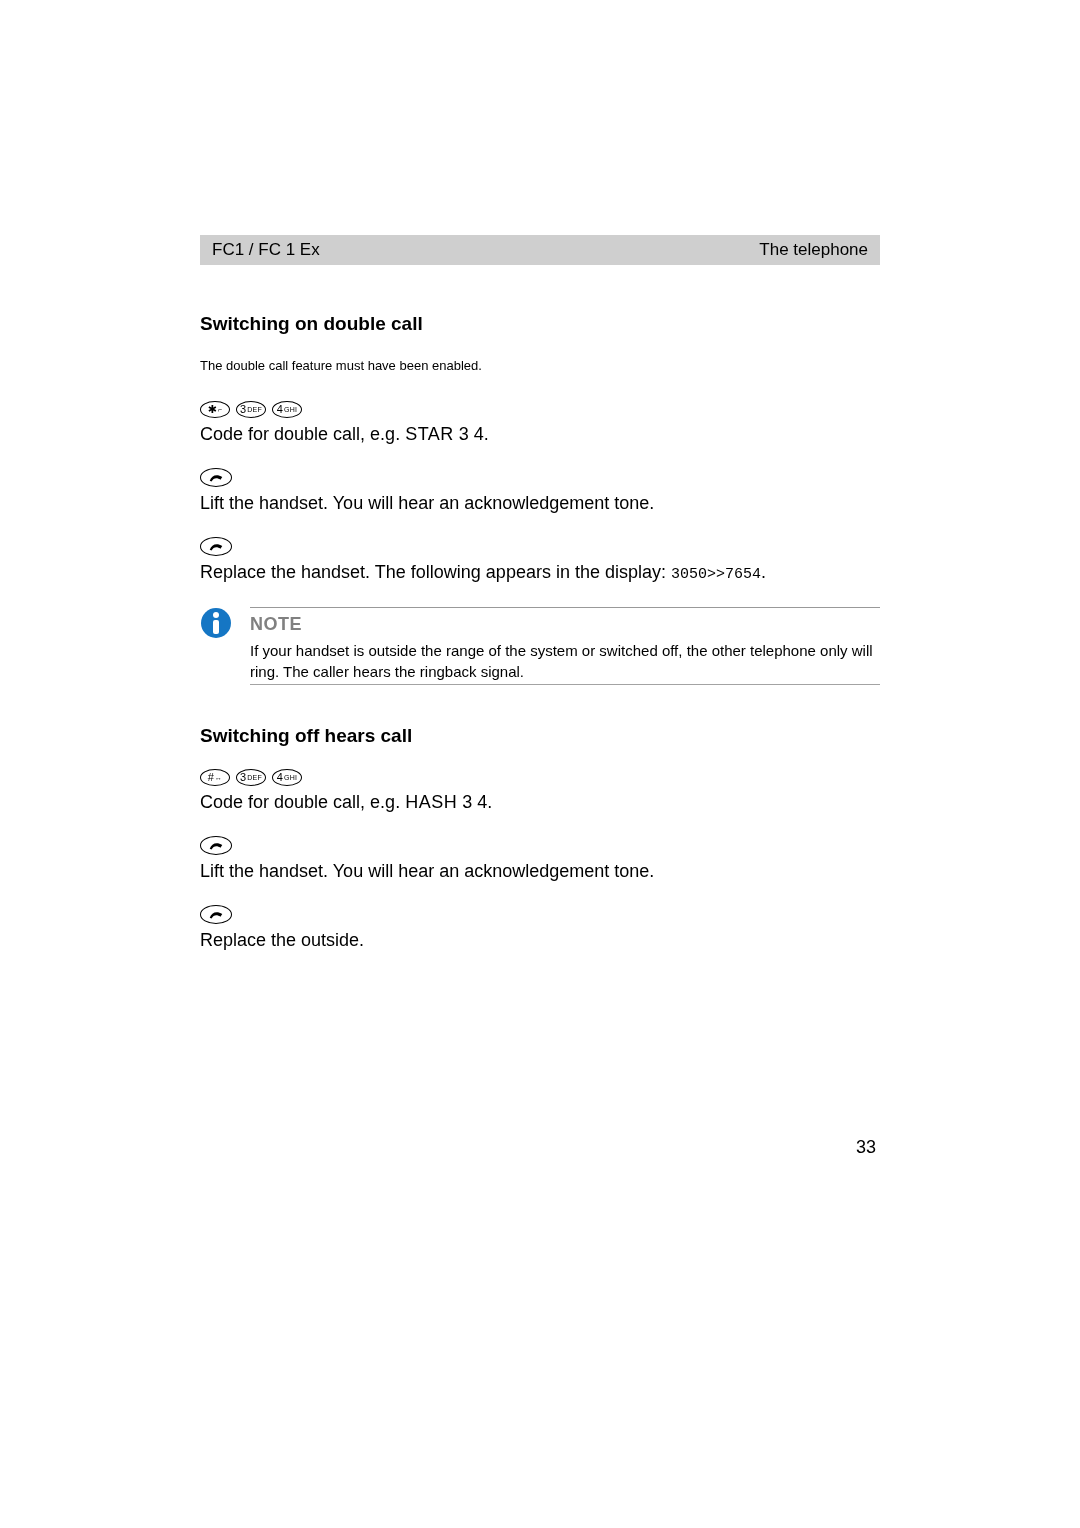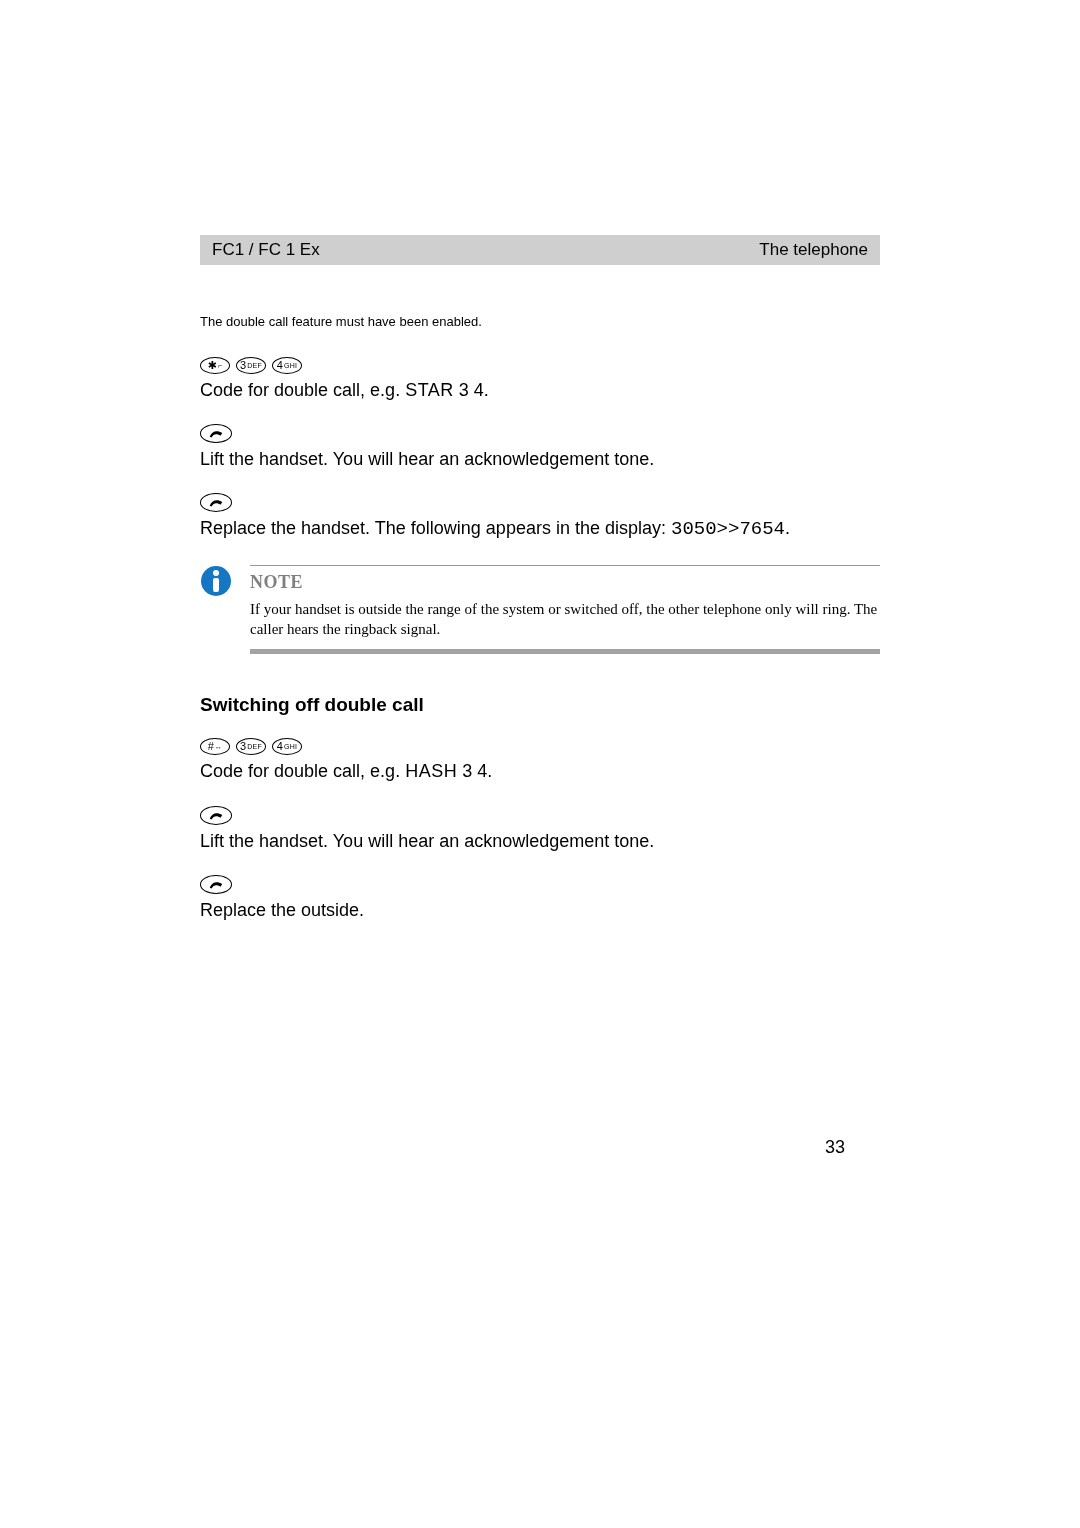--- a/index.html
+++ b/index.html
@@ -87,72 +87,72 @@
   .step-text {
     font-size: 18px;
     line-height: 1.35;
   }
   .smallcaps {
     font-variant: small-caps;
     letter-spacing: 0.5px;
   }
   .code {
     font-family: "Courier New", monospace;
-    font-size: 19px;
+    font-size: 15px;
   }
   .note-block {
     display: flex;
     gap: 18px;
     margin-top: 10px;
     margin-bottom: 40px;
   }
   .info-icon {
     flex: 0 0 auto;
     width: 32px;
     height: 32px;
   }
   .info-icon svg {
     width: 32px;
     height: 32px;
   }
   .note-content {
     flex: 1;
     border-top: 1px solid #999;
-    border-bottom: 5px solid #a3a3a3;
-    padding: 6px 0 10px 0;
-    font-family: Liberation Serif, serif;
+    border-bottom: 1px solid #a3a3a3;
+    padding: 6px 0 2px 0;
   }
   .note-label {
     color: #808080;
     font-weight: bold;
     font-size: 18px;
     letter-spacing: 0.5px;
     margin-bottom: 6px;
   }
   .note-text {
     font-size: 15px;
     line-height: 1.35;
   }
   .page-number {
     position: absolute;
     bottom: 370px;
-    right: 235px;
+    right: 204px;
     font-size: 18px;
   }
 </style>
 </head>
 <body>
 
 <div class="page">
 
   <div class="header-bar">
     <span class="header-left">FC1 / FC 1 Ex</span>
     <span class="header-right">The telephone</span>
   </div>
 
+  <div class="section-title">Switching on double call</div>
   <div class="desc">The double call feature must have been enabled.</div>
 
   <div class="step">
     <div class="icon-row">
       <span class="key-icon">
         <span class="key-main">✱</span>
           <span class="key-sub">⌐</span>
       </span>
       <span class="key-icon">
         <span class="key-main">3</span>
@@ -195,21 +195,21 @@
         <circle cx="16" cy="8" r="3" fill="#fff"></circle>
         <rect x="13" y="13" width="6" height="14" rx="2" fill="#fff"></rect>
       </svg>
     </span>
     <div class="note-content">
       <div class="note-label">NOTE</div>
       <div class="note-text">If your handset is outside the range of the system or switched off, the other telephone only will ring. The caller hears the ringback signal.</div>
     </div>
   </div>
 
-  <div class="section-title">Switching off double call</div>
+  <div class="section-title">Switching off hears call</div>
 
   <div class="step">
     <div class="icon-row">
       <span class="key-icon">
         <span class="key-main">#</span>
           <span class="key-sub">↔</span>
       </span>
       <span class="key-icon">
         <span class="key-main">3</span>
           <span class="key-sub">DEF</span>

